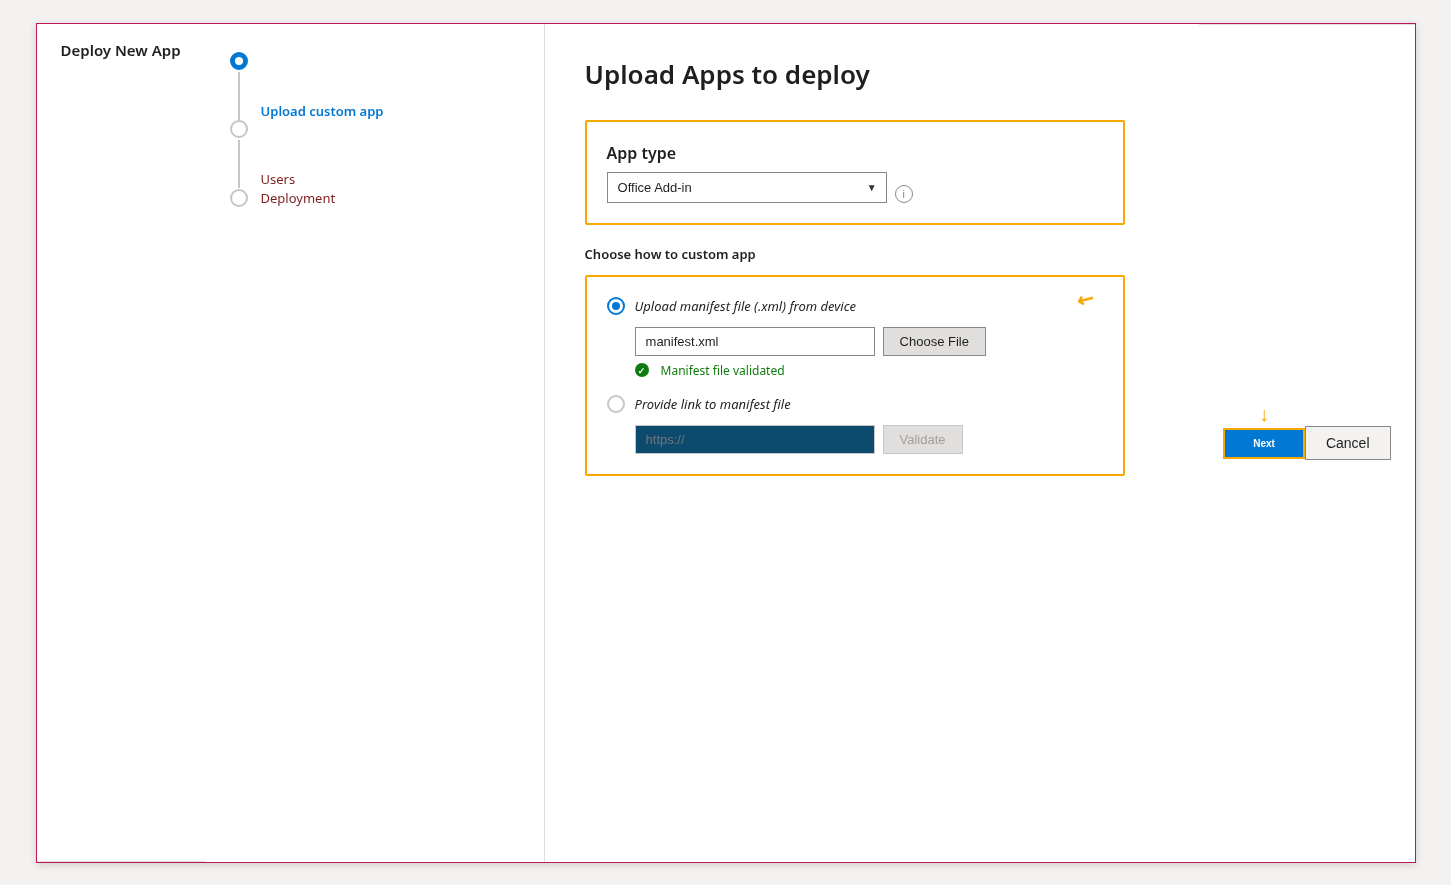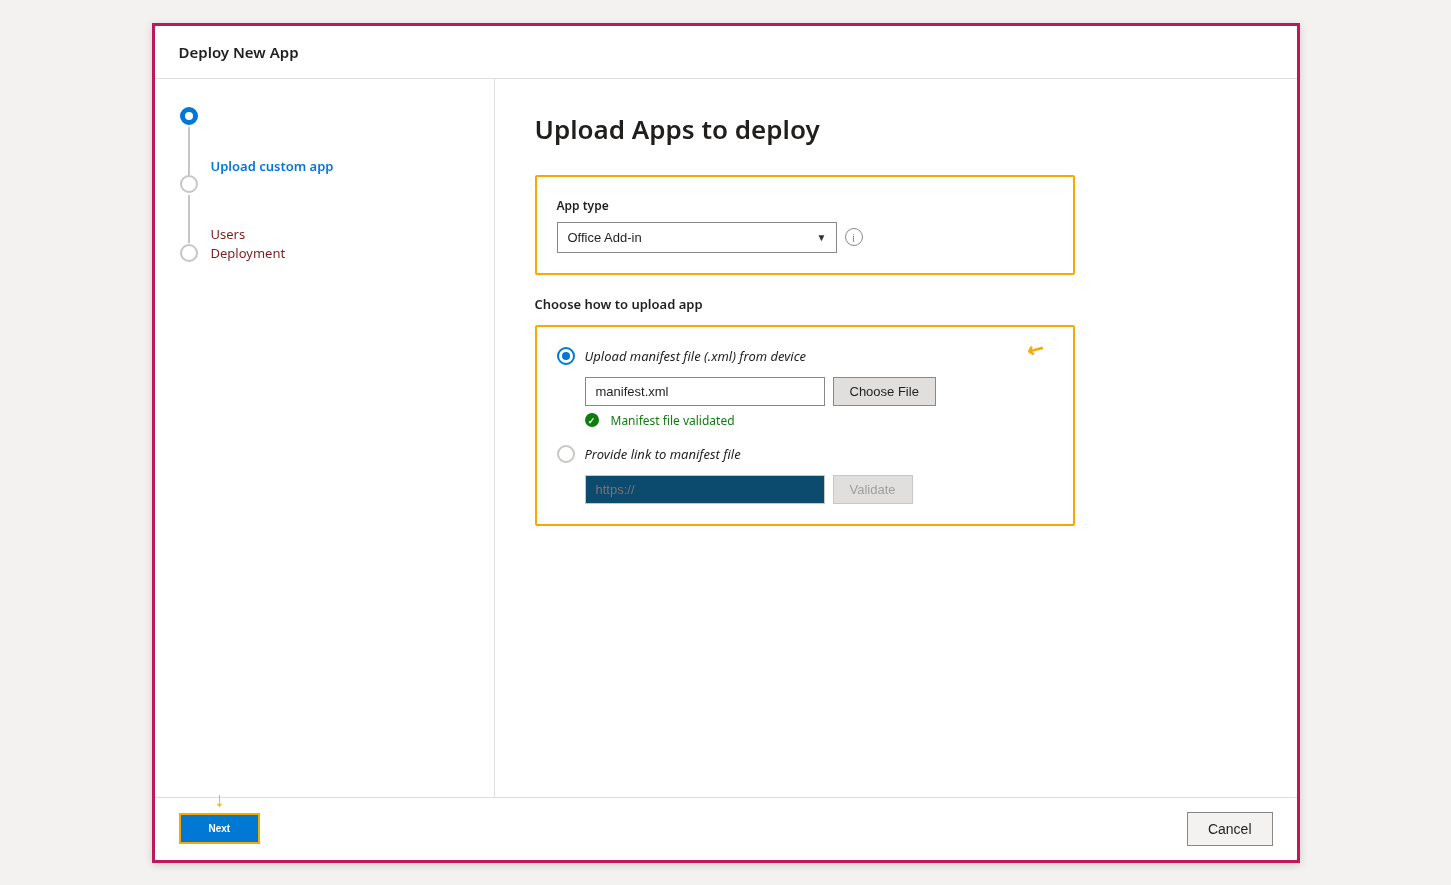--- a/index.html
+++ b/index.html
@@ -6,25 +6,25 @@
     body {
       font-family: 'Segoe UI', system-ui, sans-serif;
       background: #f3f2f1;
       display: flex;
       justify-content: center;
       align-items: center;
       min-height: 100vh;
     }
     .modal {
       background: #fff;
-      width: 1148px;
+      width: 1380px;
       height: 840px;
-      border: 3px solid #be185d;
-      display: flex;
-      flex-direction: column;
+      border: 1px solid #be185d;
+      display: flex;
+      flex-direction: row;
       position: relative;
       box-shadow: 0 2px 8px rgba(0,0,0,0.15);
     }
     .modal-header {
       padding: 16px 24px;
       border-bottom: 1px solid #e1dfdd;
       font-size: 15px;
       font-weight: 600;
       color: #201f1e;
     }
@@ -104,28 +104,28 @@
       margin-bottom: 28px;
     }
     .section-box {
       border: 2px solid #f8a800;
       border-radius: 2px;
       padding: 20px;
       margin-bottom: 20px;
       max-width: 540px;
     }
     .field-label {
-      font-size: 12px;
+      font-size: 16px;
       font-weight: 600;
       color: #201f1e;
       margin-bottom: 8px;
     }
     .select-row {
       display: flex;
-      align-items: center;
+      align-items: flex-end;
       gap: 8px;
     }
     .select-wrapper {
       position: relative;
       width: 280px;
     }
     .select-wrapper select {
       width: 100%;
       padding: 7px 30px 7px 10px;
       font-size: 13px;
@@ -379,21 +379,21 @@
               <option>Office Add-in</option>
               <option>Teams App</option>
               <option>SharePoint App</option>
             </select>
             <span class="select-chevron">▼</span>
           </div>
           <div class="info-icon">i</div>
         </div>
       </div>
 
-      <div class="upload-section-label">Choose how to upload app</div>
+      <div class="upload-section-label">Choose how to custom app</div>
       <div class="upload-options-box">
 
         <div class="arrow-choose">↙</div>
 
         <div class="radio-option">
           <div class="radio-input checked"></div>
           <span class="radio-label">Upload manifest file (.xml) from device</span>
         </div>
 
         <div class="file-input-row">

